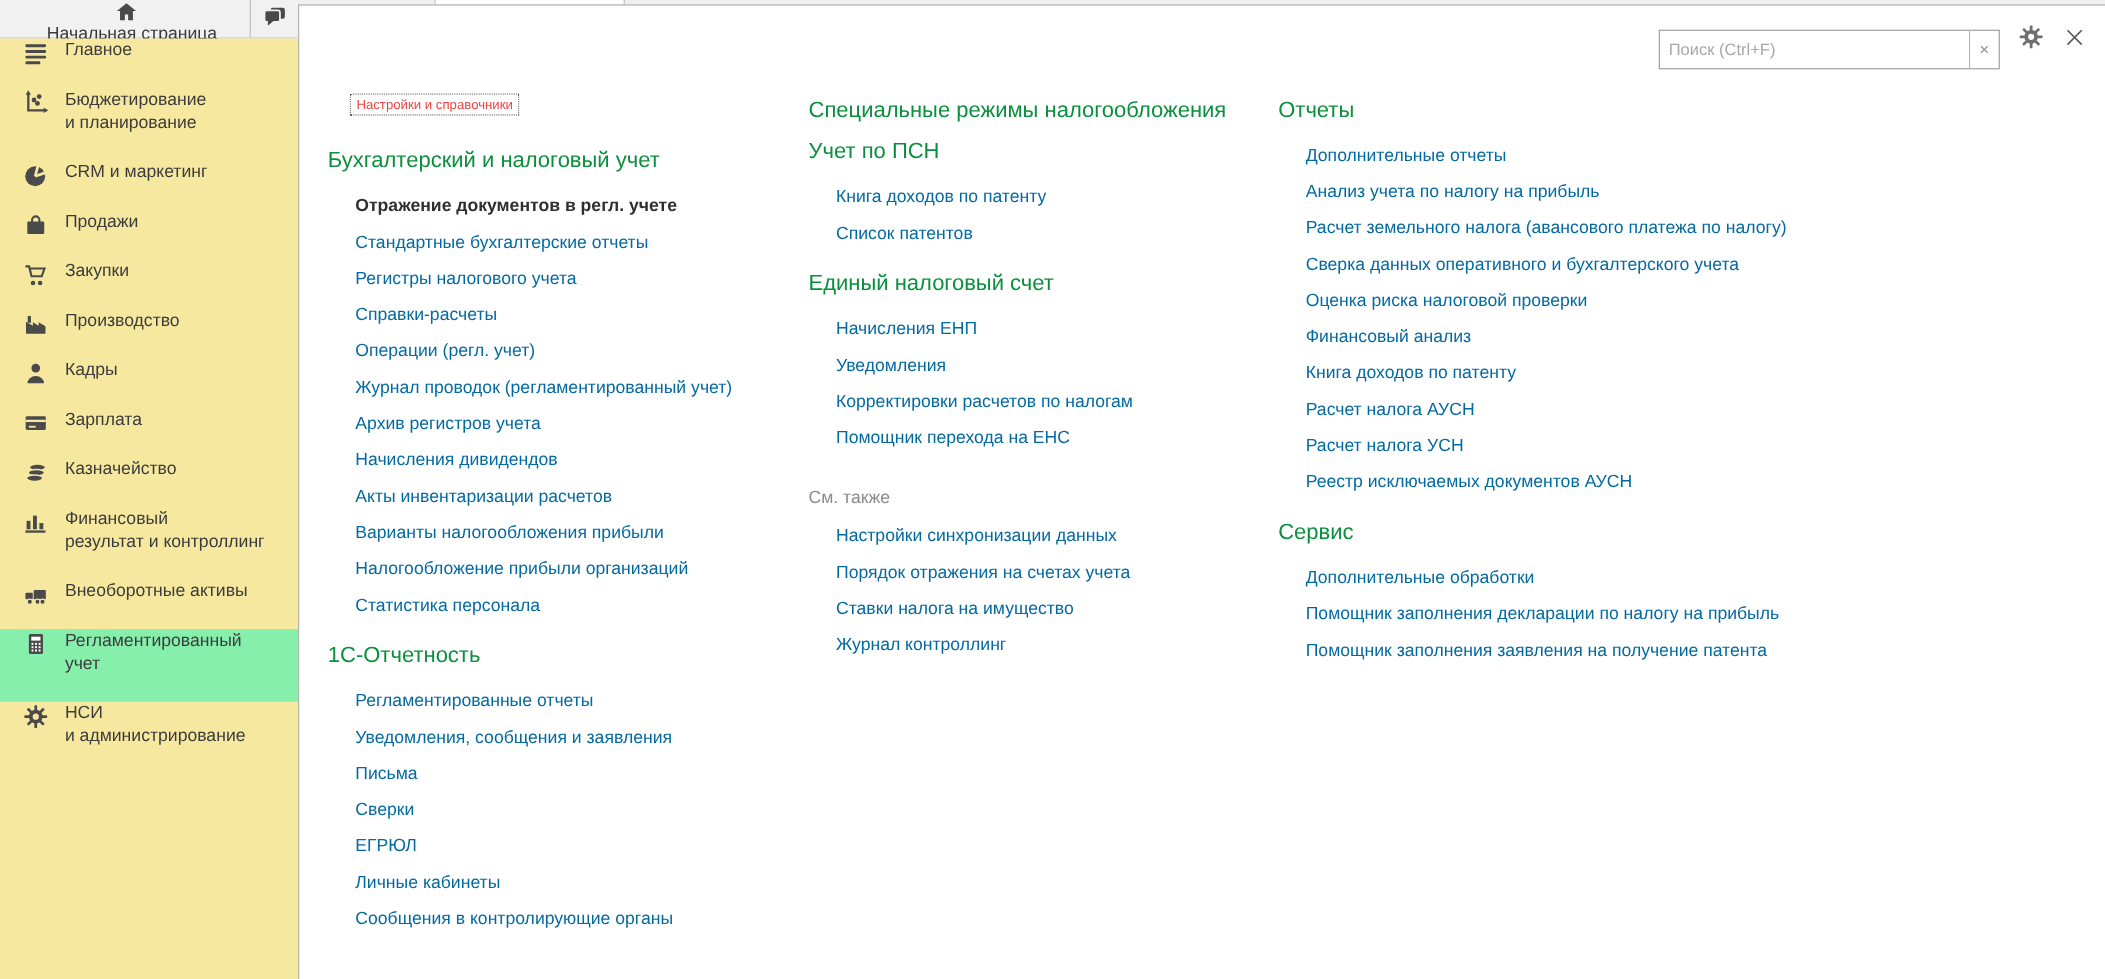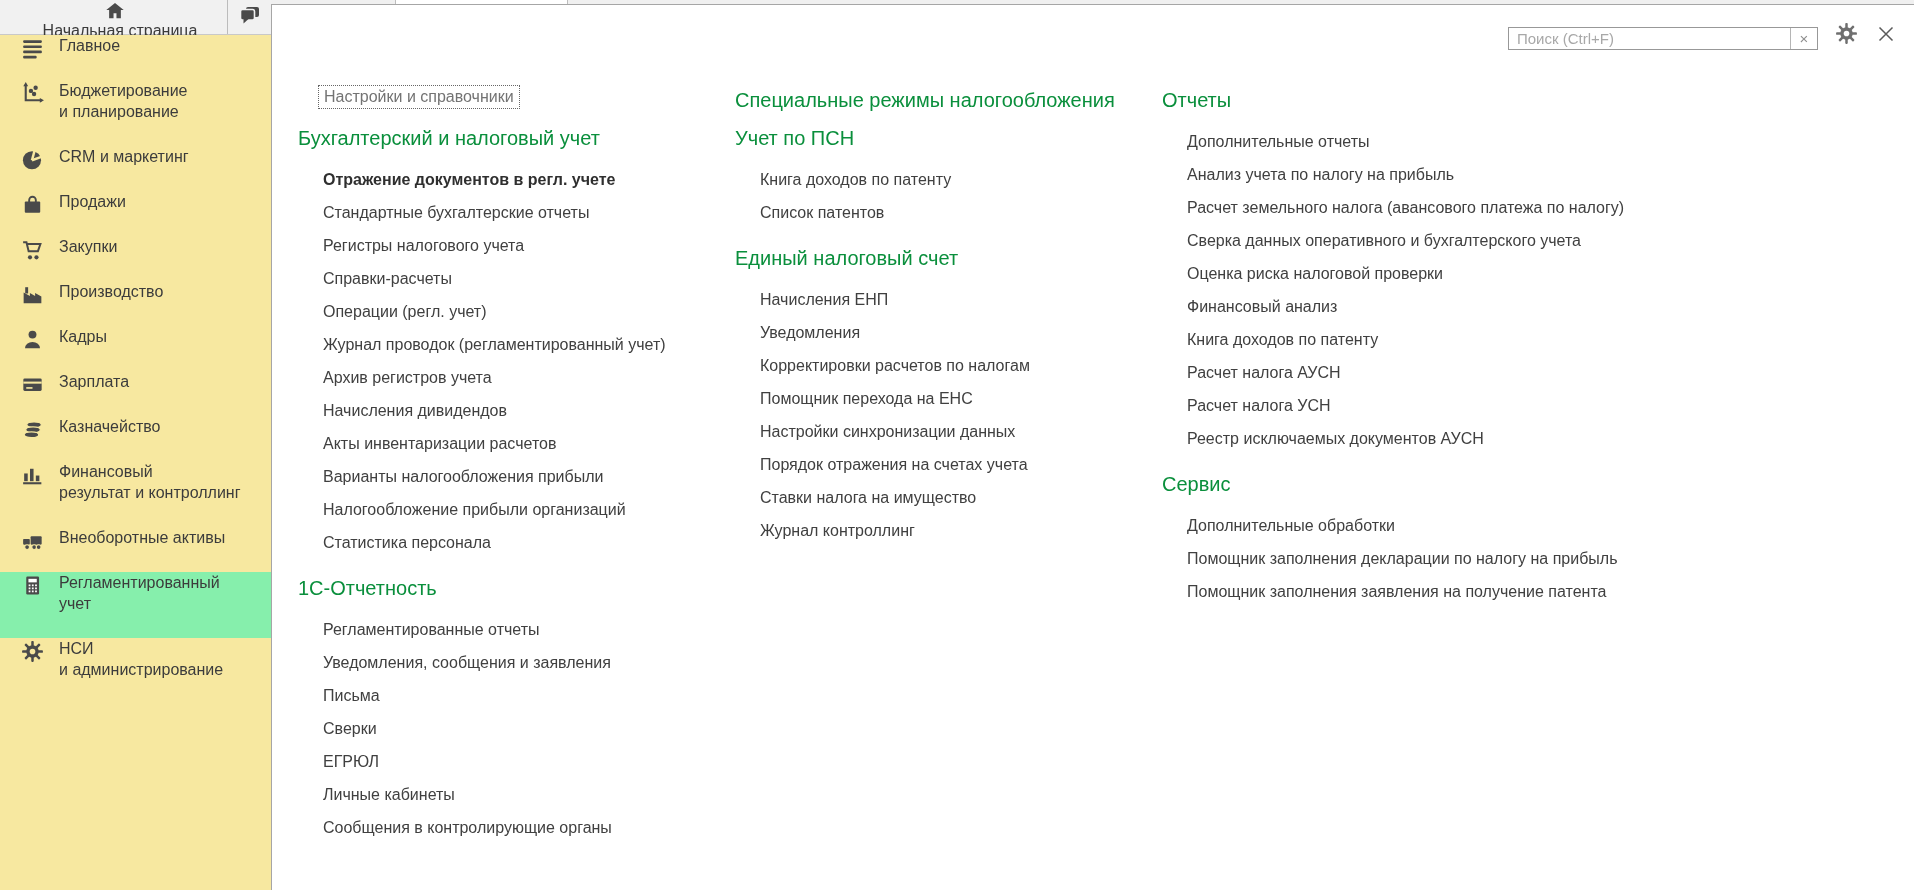--- a/index.html
+++ b/index.html
@@ -29,30 +29,30 @@
   .side-item{display:flex;height:45px;box-sizing:border-box;padding-left:19px;cursor:pointer;}
   .side-item.two{height:66px;}
   .side-item.selected{background:#86efac;}
   .side-item .icon{width:27px;height:27px;flex:0 0 27px;margin-right:13px;display:flex;align-items:center;justify-content:center;}
   .side-label{font-size:16px;color:#3c3c3c;line-height:21px;}
   
   .col{position:absolute;top:0;padding-top:80px;}
   .col-1{left:26px;width:440px;}
   .col-2{left:463px;width:420px;}
   .col-3{left:890px;width:620px;}
-  .e-toplink{display:inline-block;margin-left:20px;margin-bottom:0;border:1px dotted #666;
-    padding:2px 5px;font-size:16px;color:#737373;cursor:pointer;}
+  .e-toplink{display:inline-block;margin-left:20px;margin-bottom:12px;border:1px dotted #666;
+    padding:2px 5px;font-size:12px;color:#ef4444;cursor:pointer;}
   .e-header{font-size:20px;line-height:30px;color:#0a8f3c;margin:14px 0 10px;}
   .e-header:first-child{margin-top:0;}
   .e-header + .e-header{margin-top:-2px;}
-  .e-item{font-size:16px;height:33px;display:flex;align-items:center;color:#404040;margin-left:25px;cursor:pointer;white-space:nowrap;}
+  .e-item{font-size:16px;height:33px;display:flex;align-items:center;color:#0369a1;margin-left:25px;cursor:pointer;white-space:nowrap;}
   .e-item.bold{font-weight:bold;color:#2f2f2f;}
   .e-seealso{font-size:16px;color:#8a8a8a;margin:26px 0 6px;line-height:24px;}
   
-  .search-box{position:absolute;left:1508px;top:27px;width:310px;height:23px;box-sizing:border-box;
+  .search-box{position:absolute;left:1508px;top:27px;width:310px;height:36px;box-sizing:border-box;
     border:1px solid #989898;background:#fff;display:flex;align-items:stretch;}
   .search-box input{flex:1;border:none;outline:none;font-size:15px;color:#444;padding:0 8px;
     font-family:"Liberation Sans",sans-serif;background:transparent;}
   .search-box input::placeholder{color:#a8a8a8;opacity:1;}
   .clear-btn{width:27px;border-left:1px solid #b5b5b5;color:#8e8e8e;font-size:15px;display:flex;
     align-items:center;justify-content:center;cursor:pointer;box-sizing:border-box;}
   .gear-btn{position:absolute;left:1834px;top:21px;width:26px;height:26px;cursor:pointer;}
   .close-btn{position:absolute;left:1876px;top:24px;width:20px;height:20px;cursor:pointer;}
 </style>
 </head>
@@ -69,20 +69,21 @@
   <div class="col col-2">
       <div class="e-header">Специальные режимы налогообложения</div>
       <div class="e-header">Учет по ПСН</div>
       <div class="e-item">Книга доходов по патенту</div>
       <div class="e-item">Список патентов</div>
       <div class="e-header">Единый налоговый счет</div>
       <div class="e-item">Начисления ЕНП</div>
       <div class="e-item">Уведомления</div>
       <div class="e-item">Корректировки расчетов по налогам</div>
       <div class="e-item">Помощник перехода на ЕНС</div>
+      <div class="e-seealso">См. также</div>
       <div class="e-item">Настройки синхронизации данных</div>
       <div class="e-item">Порядок отражения на счетах учета</div>
       <div class="e-item">Ставки налога на имущество</div>
       <div class="e-item">Журнал контроллинг</div>
     </div>
   <div class="col col-3">
       <div class="e-header">Отчеты</div>
       <div class="e-item">Дополнительные отчеты</div>
       <div class="e-item">Анализ учета по налогу на прибыль</div>
       <div class="e-item">Расчет земельного налога (авансового платежа по налогу)</div>

